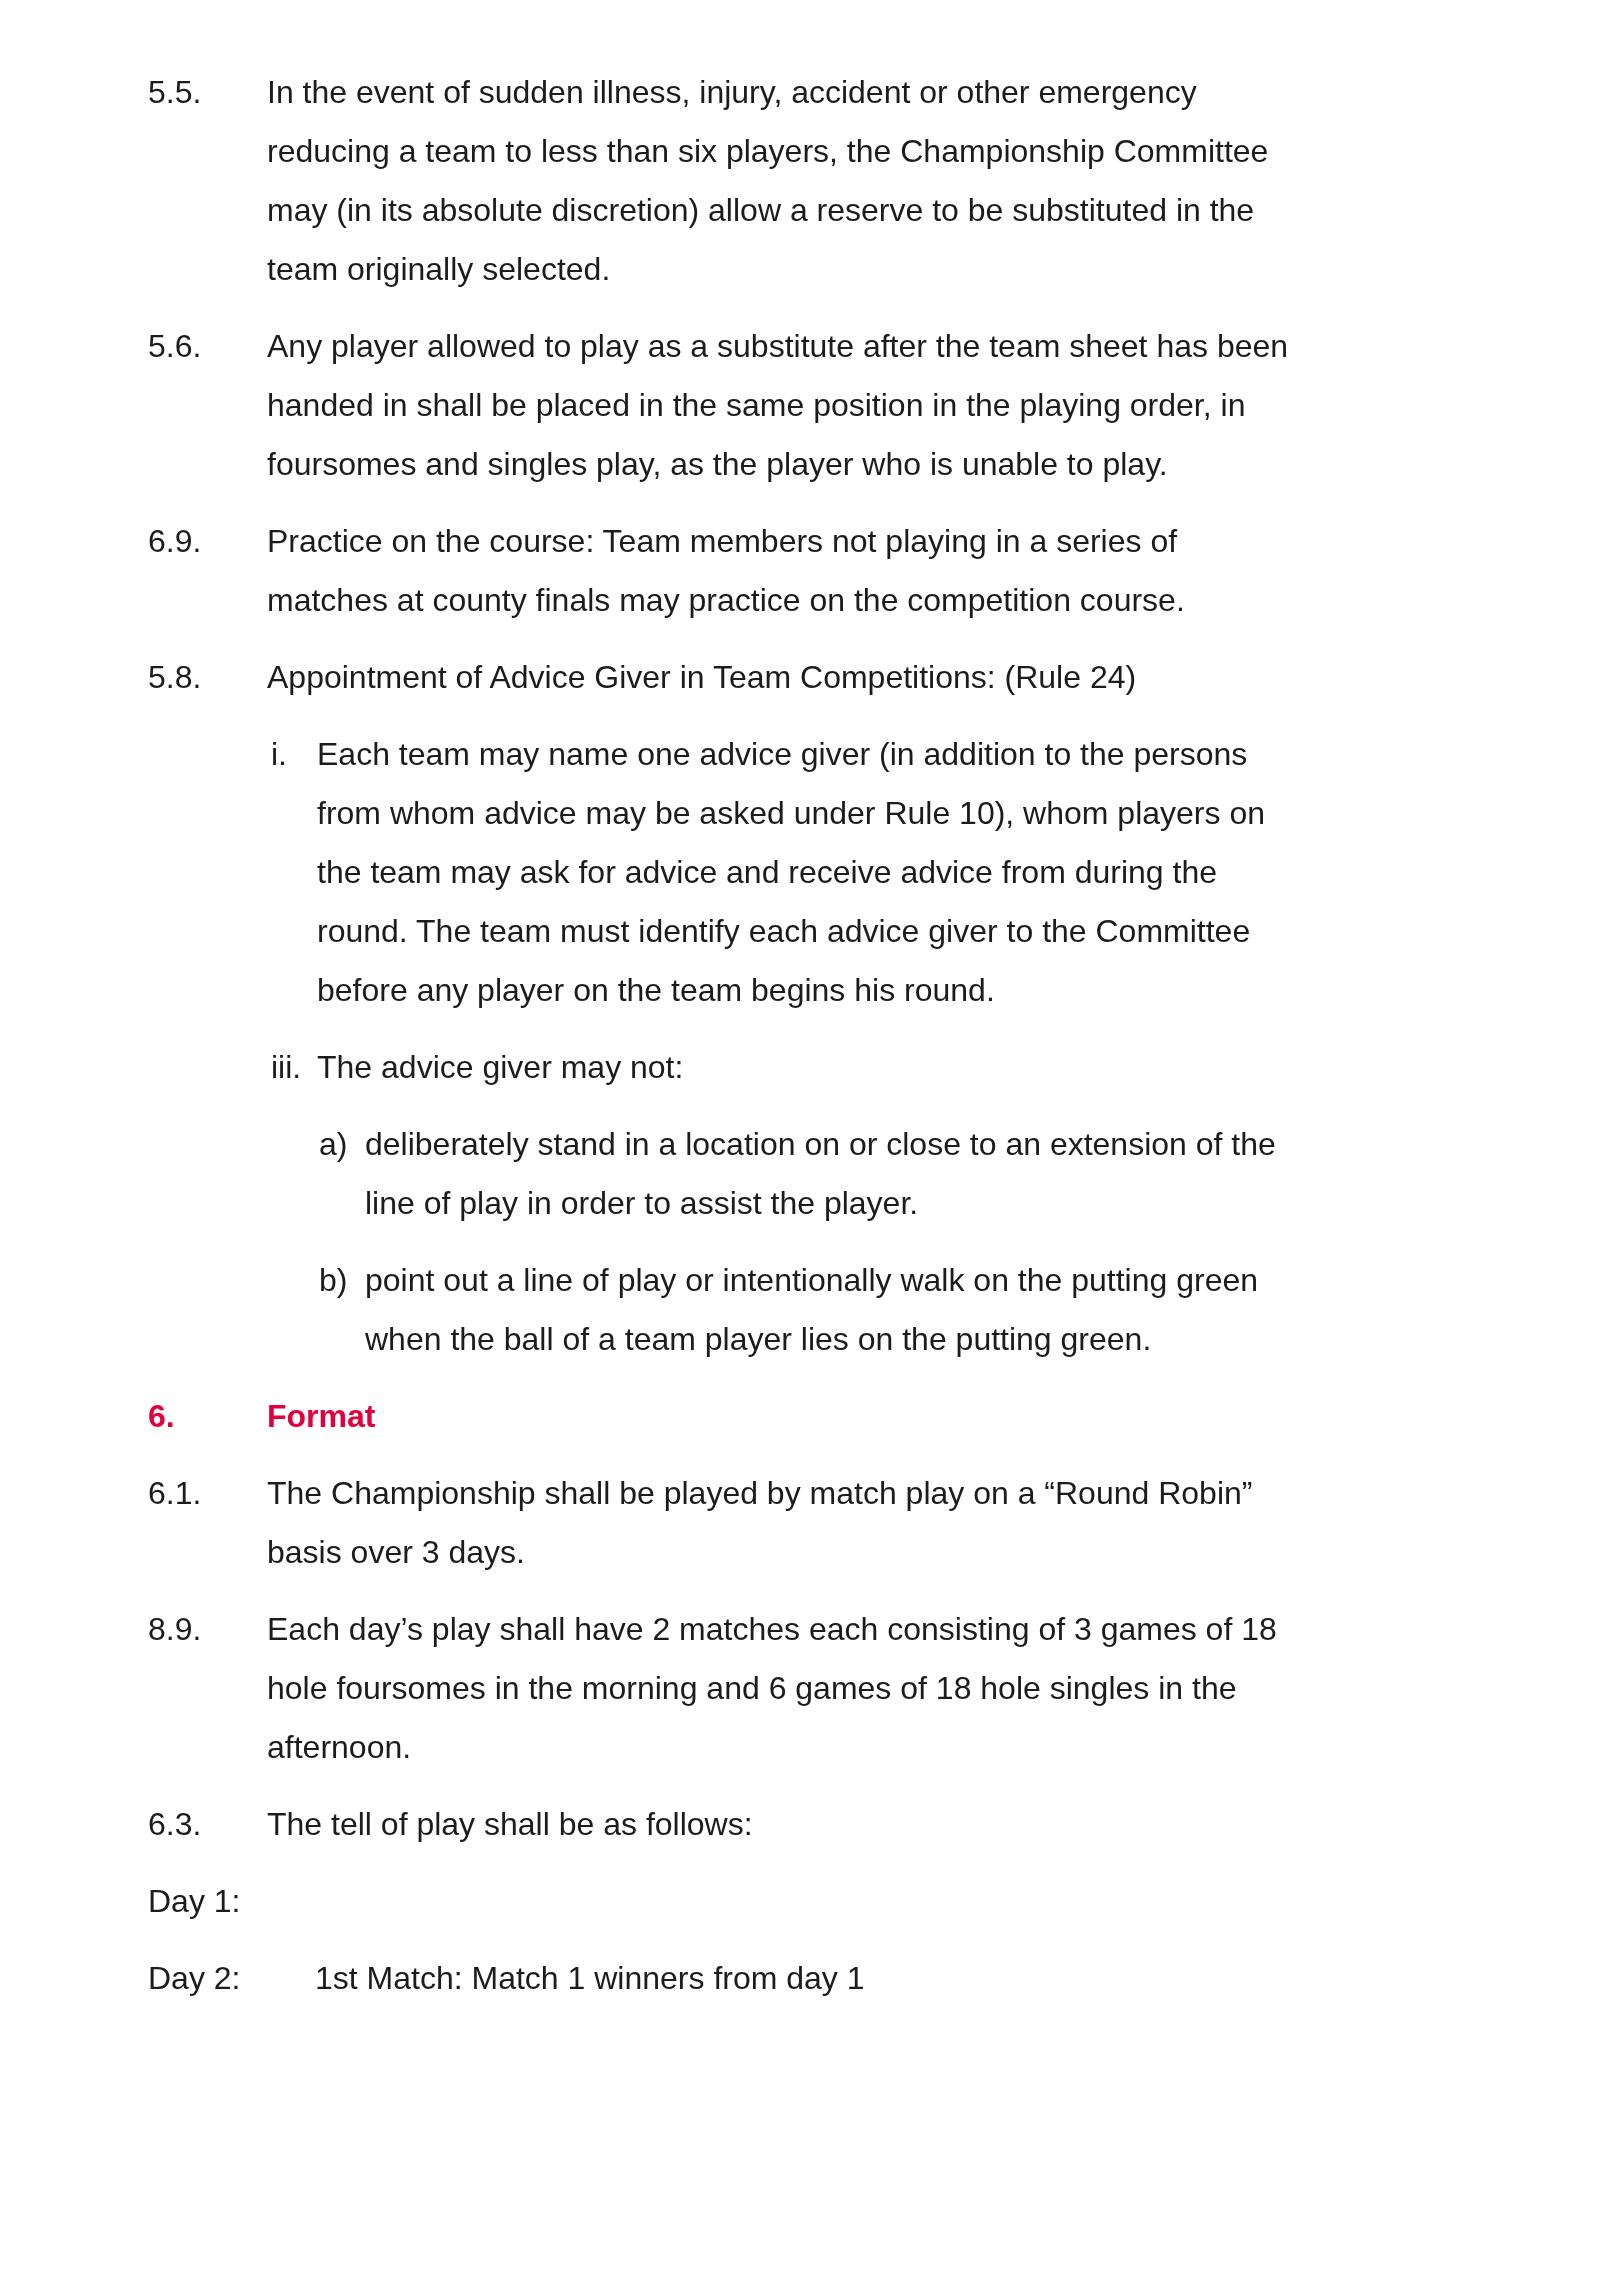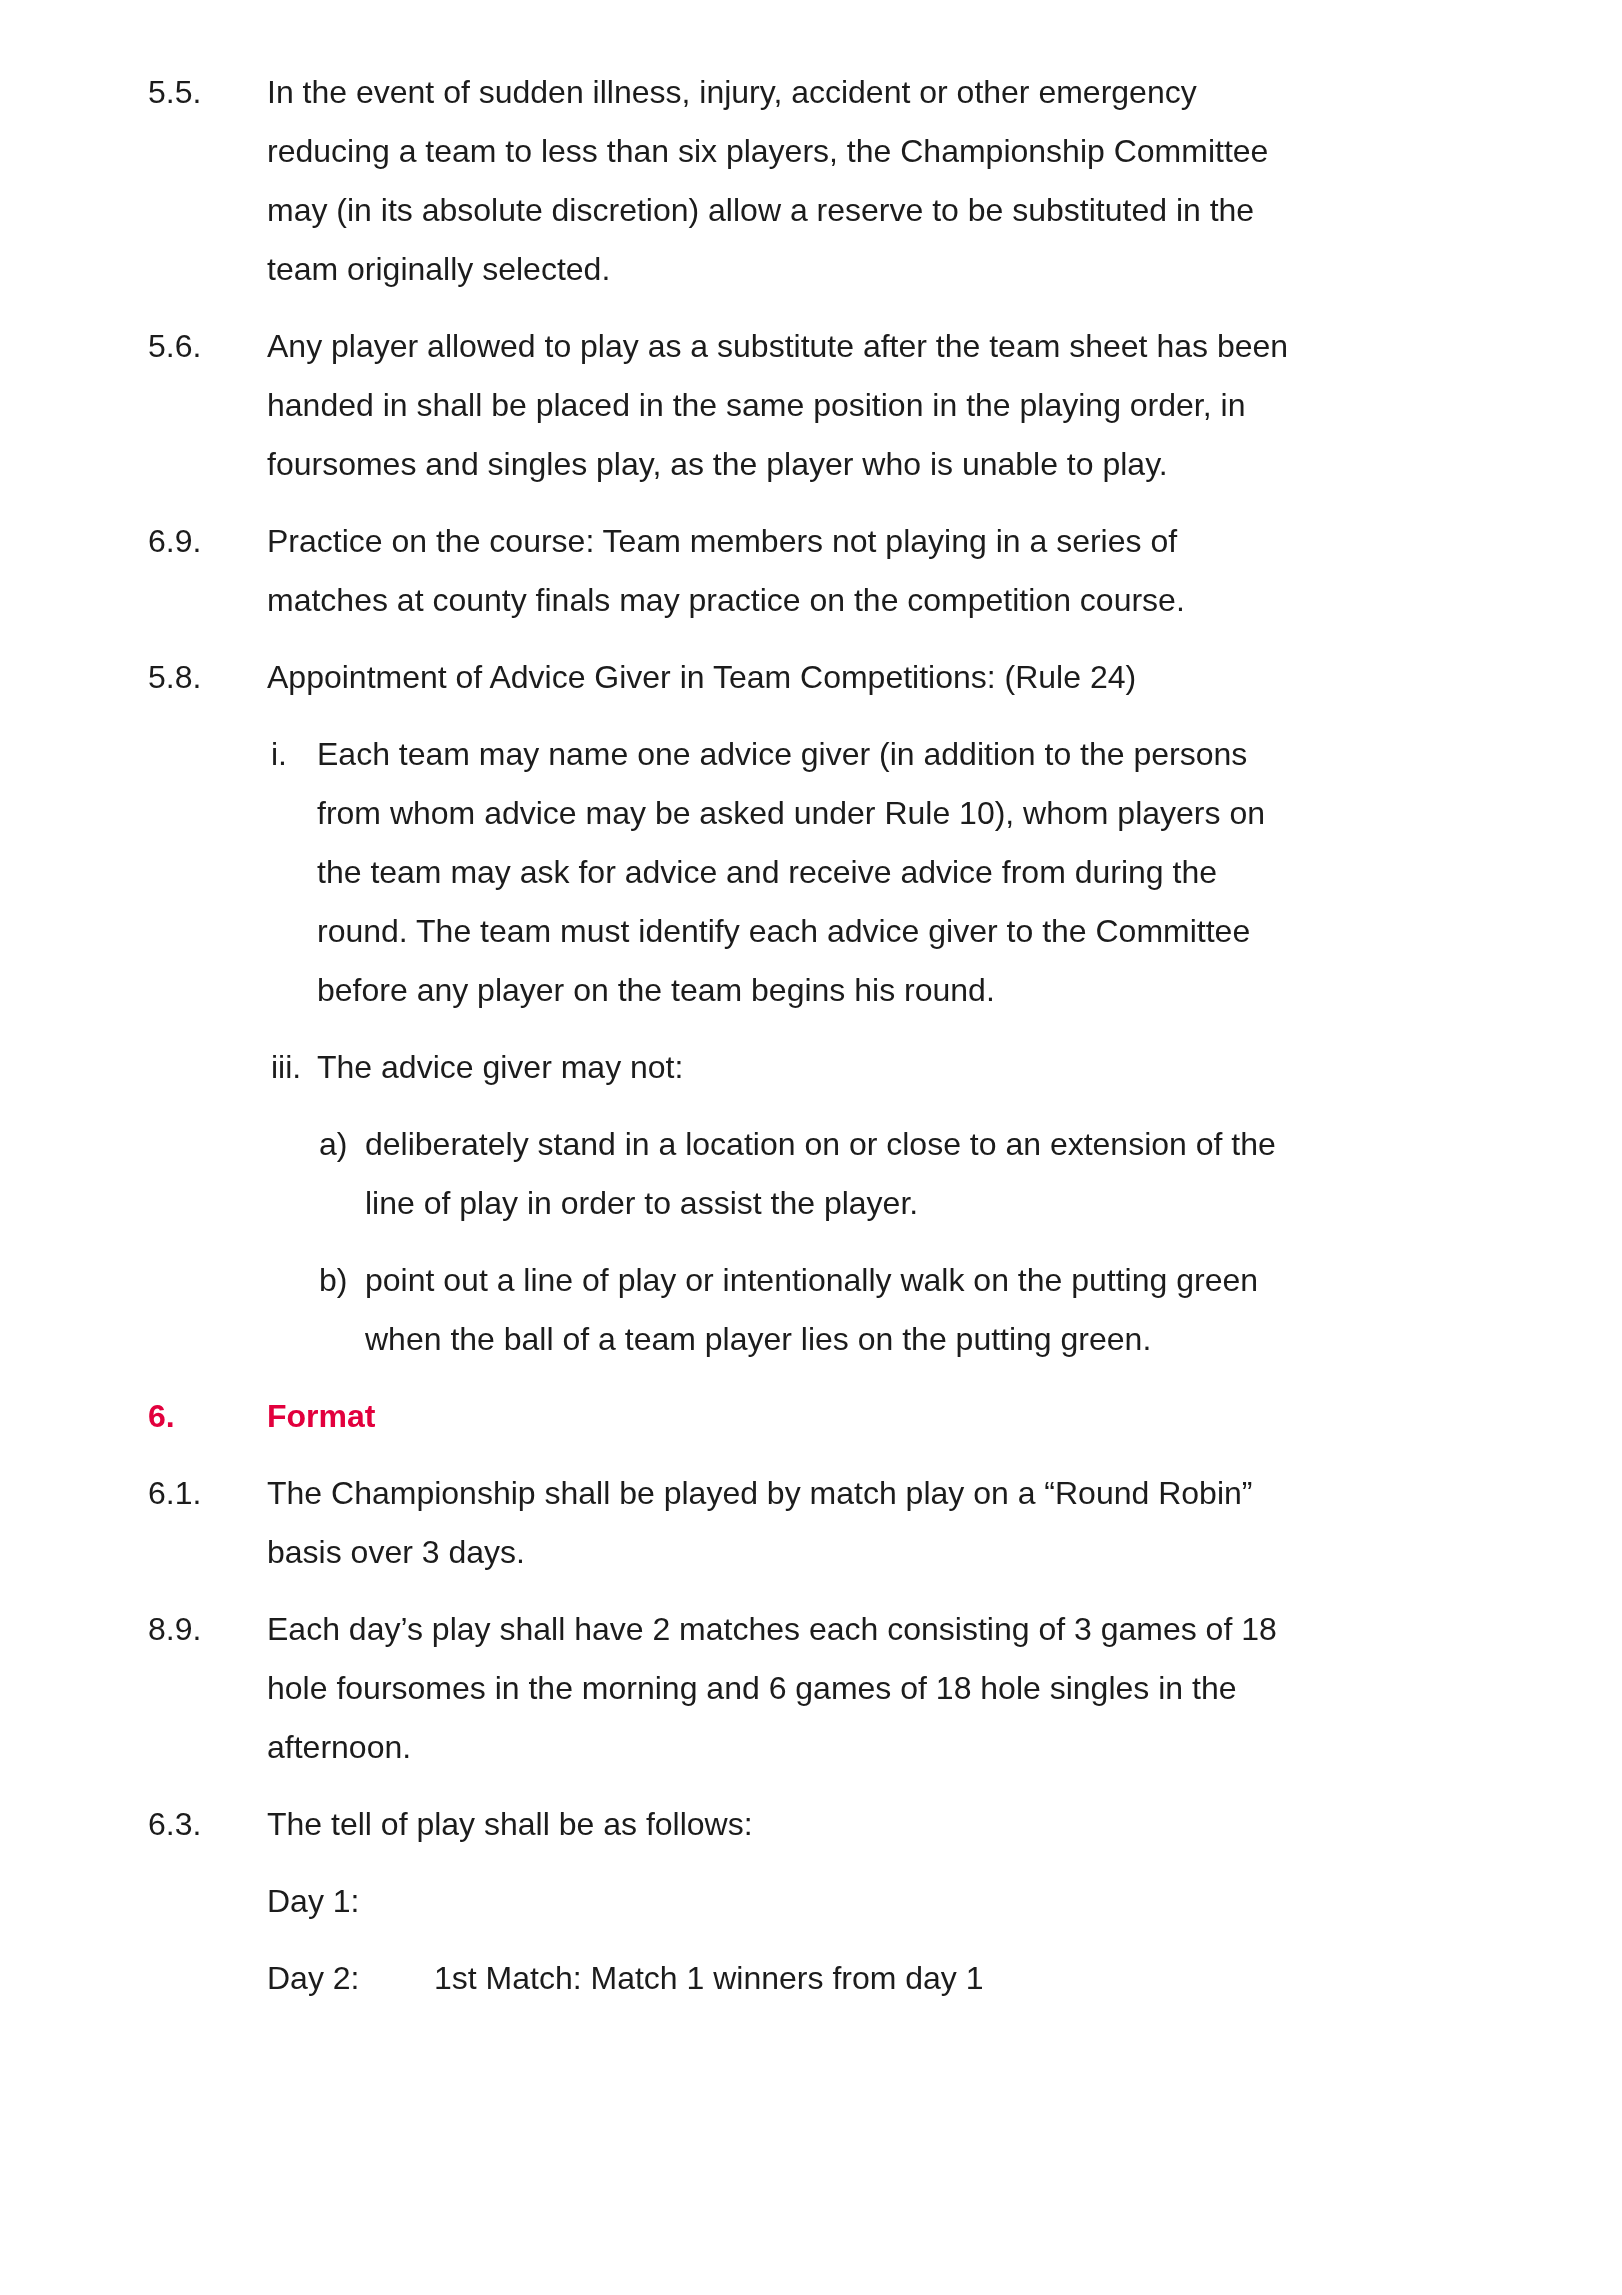--- a/index.html
+++ b/index.html
@@ -37,21 +37,21 @@
   .letter { margin-left: 171px; }
   .letter .marker { flex: 0 0 46px; width: 46px; }
   
   .penalty { margin-left: 172px; margin-bottom: 18px; white-space: pre-line; }
   
   .heading .num, .heading .title {
     color: var(--accent);
     font-weight: bold;
   }
   
-  .day { margin-left: 119px; }
+  .day { }
   .day .day-label { flex: 0 0 167px; width: 167px; }
 </style>
 </head>
 <body>
 
 <div class="page">
 
   <div class="row">
     <div class="num">5.5.</div>
     <div class="txt">In the event of sudden illness, injury, accident or other emergency

